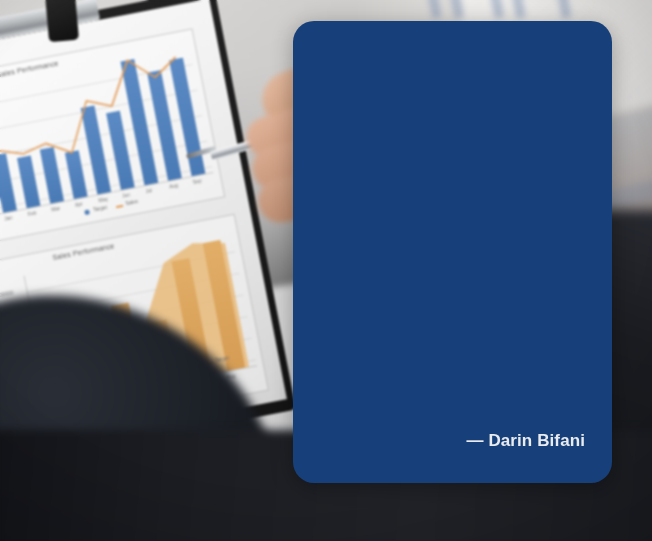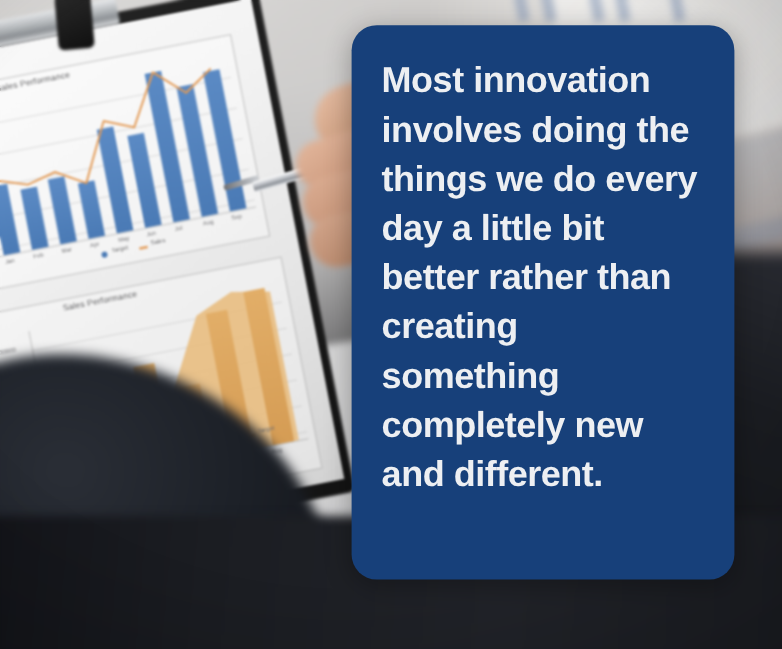--- a/index.html
+++ b/index.html
@@ -370,17 +370,17 @@
 
     <div class="bg-suit-left"></div>
     <div class="bg-dark-right"></div>
     <div class="bg-suit-bottom"></div>
 
     <div class="photo-blur-overlay"></div>
     <div class="photo-vignette"></div>
   </div>
 
   <div class="quote-card">
-    <p class="quote-text">Most innovation involves doing the things we do every day a little bit better rather than creating something completely new and different.</p>
     <div class="quote-spacer"></div>
+    <div class="quote-attribution">— Darin Bifani</div>
   </div>
 
 </div>
 
 </body></html>

